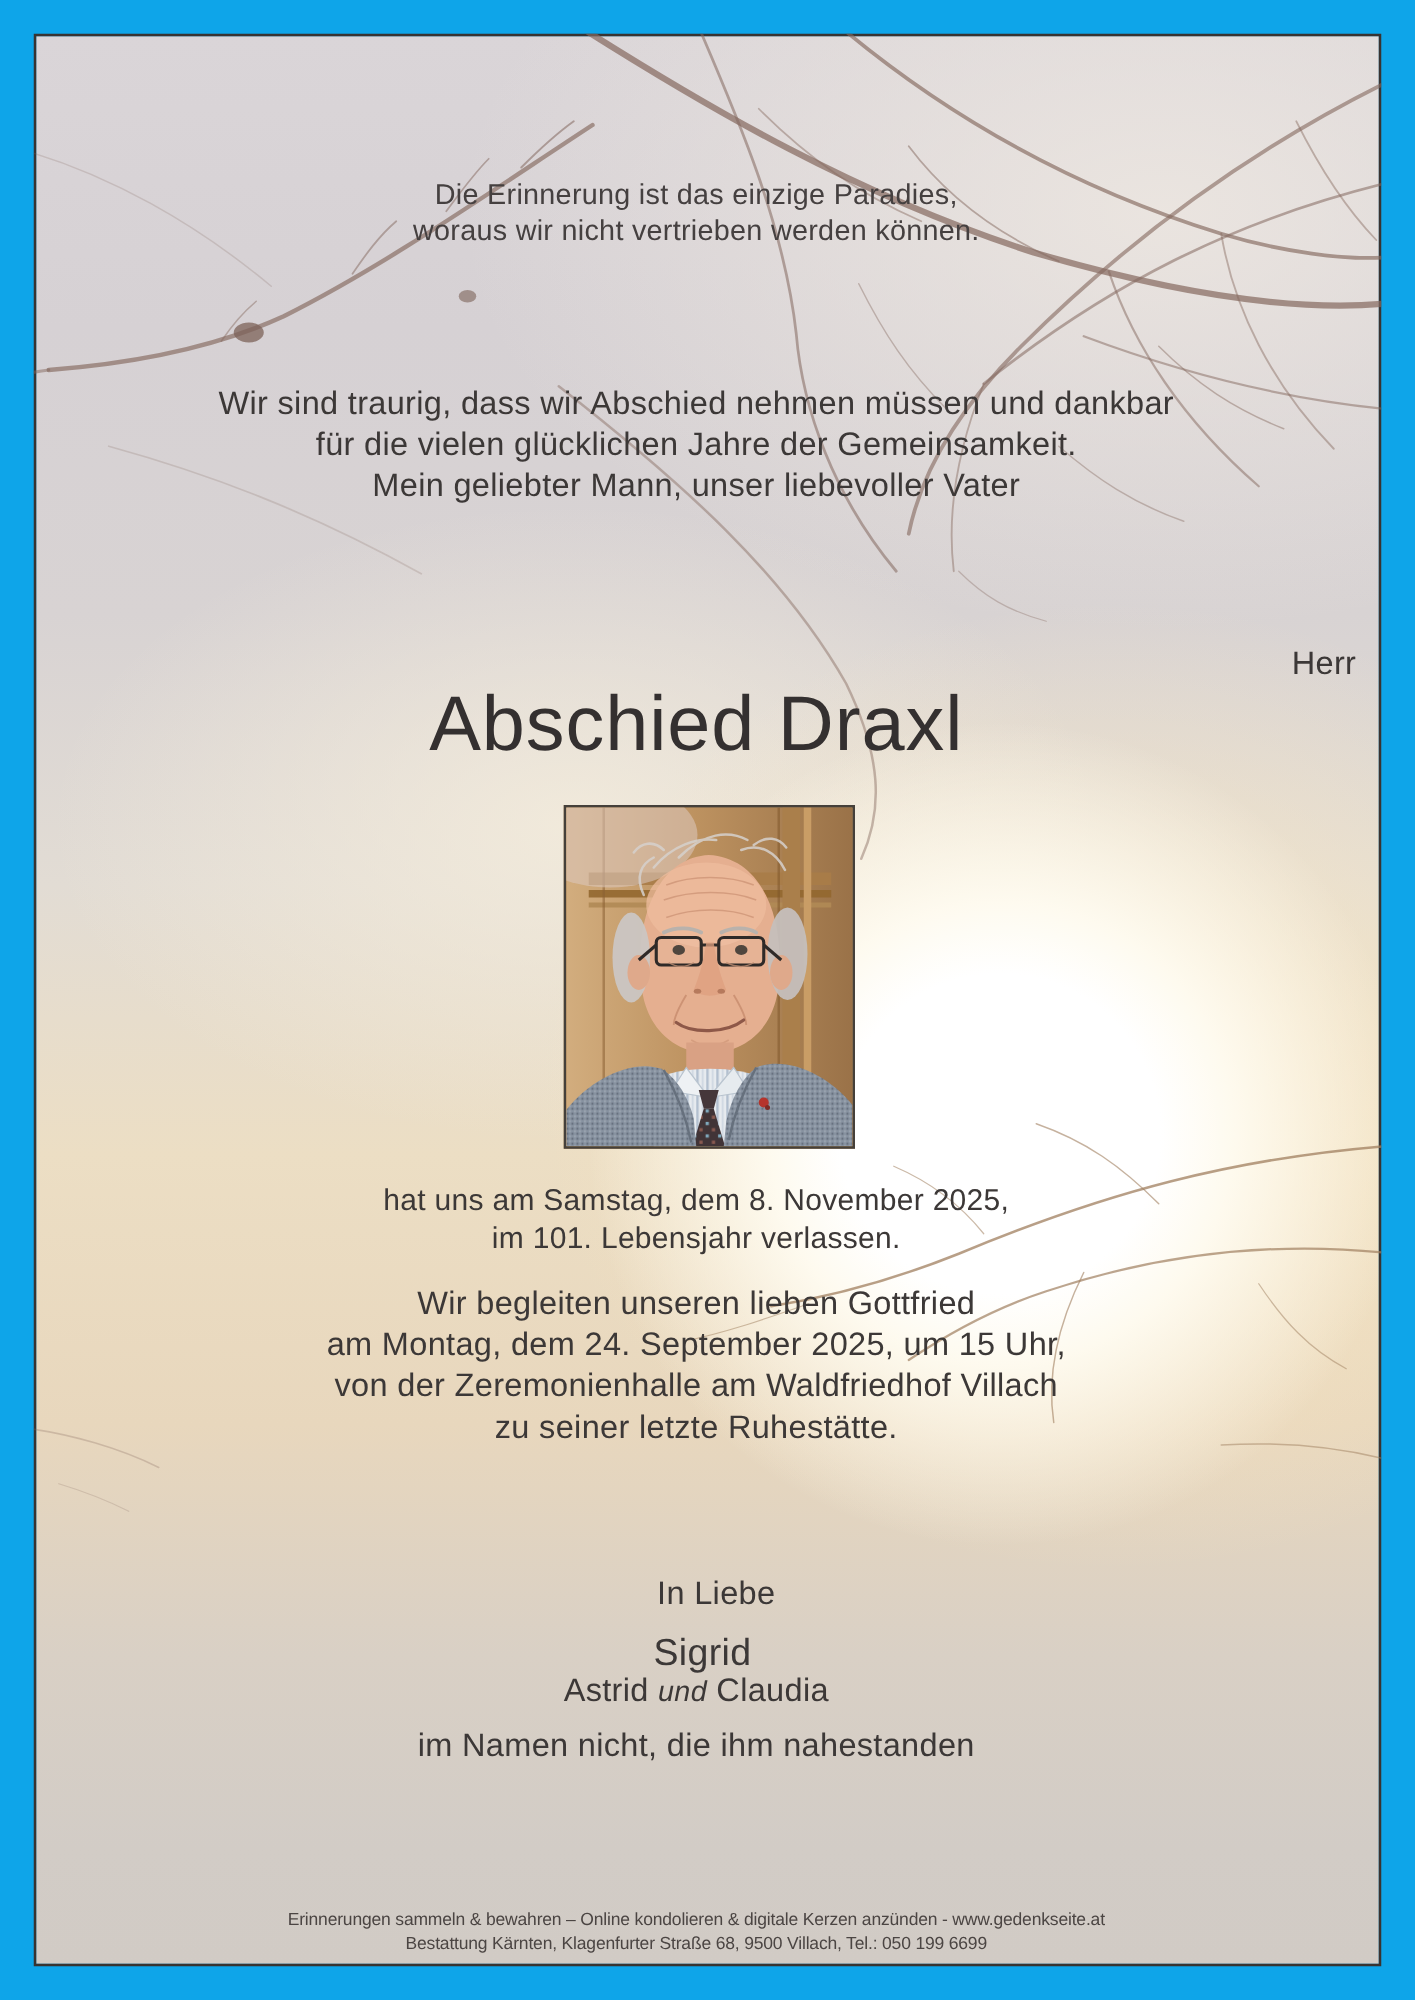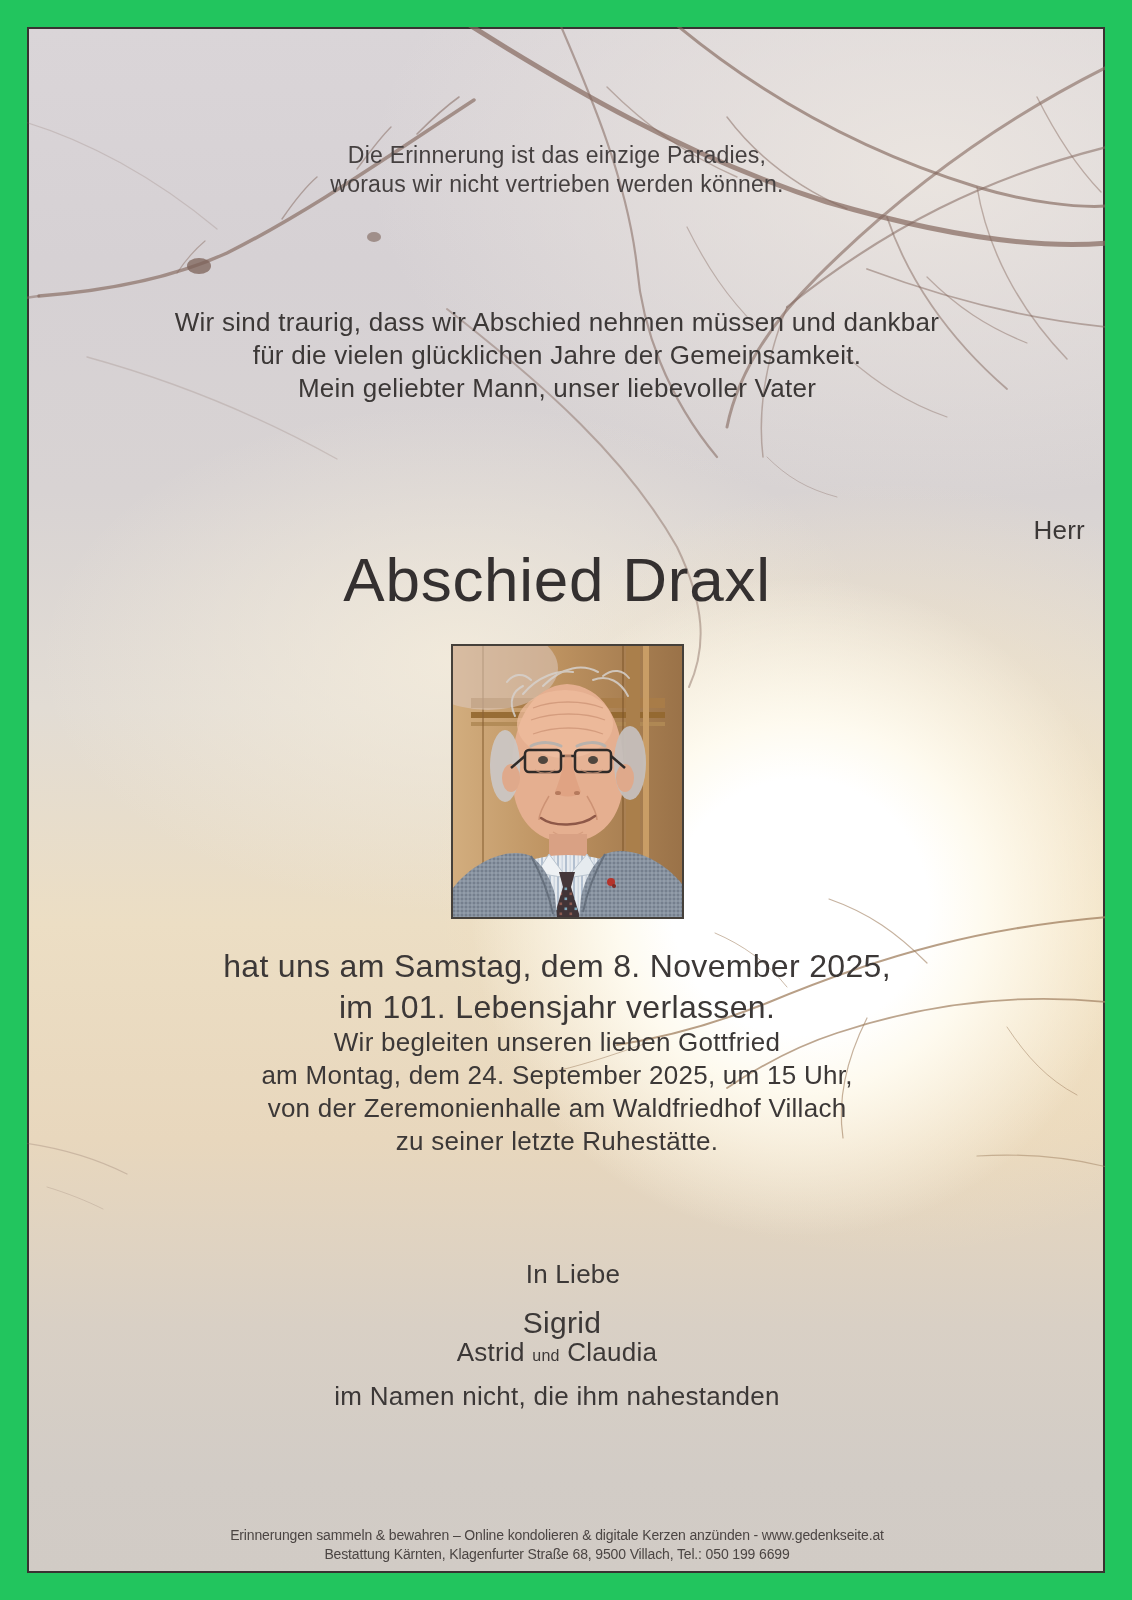--- a/index.html
+++ b/index.html
@@ -1,42 +1,42 @@
 <!DOCTYPE html>
 <html><head>
 <meta charset="utf-8">
 <style>
   html,body{margin:0;padding:0;background:#ffffff;}
   #card{
-    position:relative;width:1132px;height:1600px;background:#22c55e;
+    position:relative;width:1132px;height:1600px;background:#0ea5e9;
     font-family:"Liberation Sans", sans-serif;color:#3c3837;overflow:hidden;
   }
   
   #frame{
     position:absolute;left:27px;top:27px;width:1074px;height:1542px;
     border:2px solid #383331;overflow:hidden;
     background:
       radial-gradient(circle at 771px 878px, #ffffff 0px, #ffffff 128px, rgba(255,252,242,.93) 185px, rgba(253,243,219,0) 330px),
       radial-gradient(ellipse 640px 540px at 860px 840px, rgba(249,231,195,.95) 0%, rgba(249,231,195,0) 72%),
       radial-gradient(ellipse 560px 340px at 430px 630px, rgba(246,238,221,.78) 0%, rgba(246,238,221,0) 75%),
       radial-gradient(ellipse 720px 430px at 900px 140px, rgba(237,231,225,.88) 0%, rgba(237,231,225,0) 78%),
       linear-gradient(180deg,#dad5d8 0%,#d6d1d4 15%,#d8d3d3 30%,#e2dcd4 44%,#ecdec4 58%,#e8d7bd 72%,#d9d0c5 84%,#d2ccc6 94%,#d1cbc5 100%);
   }
   #branches{position:absolute;left:27px;top:27px;width:1078px;height:1546px;pointer-events:none;}
   .txt{position:absolute;left:29px;right:47px;text-align:center;line-height:1.27;letter-spacing:.01em;}
   .quote{top:141px;font-size:23px;color:#454040;}
   .intro{top:306px;font-size:26px;}
   .salutation{top:514px;font-size:26px;text-align:right;}
   .name{top:541px;font-size:62px;letter-spacing:.012em;color:#343030;}
-  .death{top:946px;font-size:32px;}
+  .death{top:946px;font-size:24px;}
   .funeral{top:1026px;font-size:26px;}
   .closing{top:1258px;font-size:26px;padding-left:32px;}
   .m1{top:1304px;font-size:30px;padding-left:10px;}
   .m2{top:1336px;font-size:26px;}
-  .m2 .small-und{font-size:16px;}
+  .m2 .small-und{font-size:23px;font-style:italic;}
   .behalf{top:1380px;font-size:26px;}
   .footer{top:1526px;font-size:14px;line-height:1.38;letter-spacing:-.01em;color:#4b4543;}
   #photo-wrap{
     position:absolute;left:451px;top:644px;width:229px;height:271px;
     border:2px solid #45403a;background:#b98f5c;box-sizing:content-box;
   }
   #photo-wrap svg{display:block;}
 </style>
 </head>
 <body>

